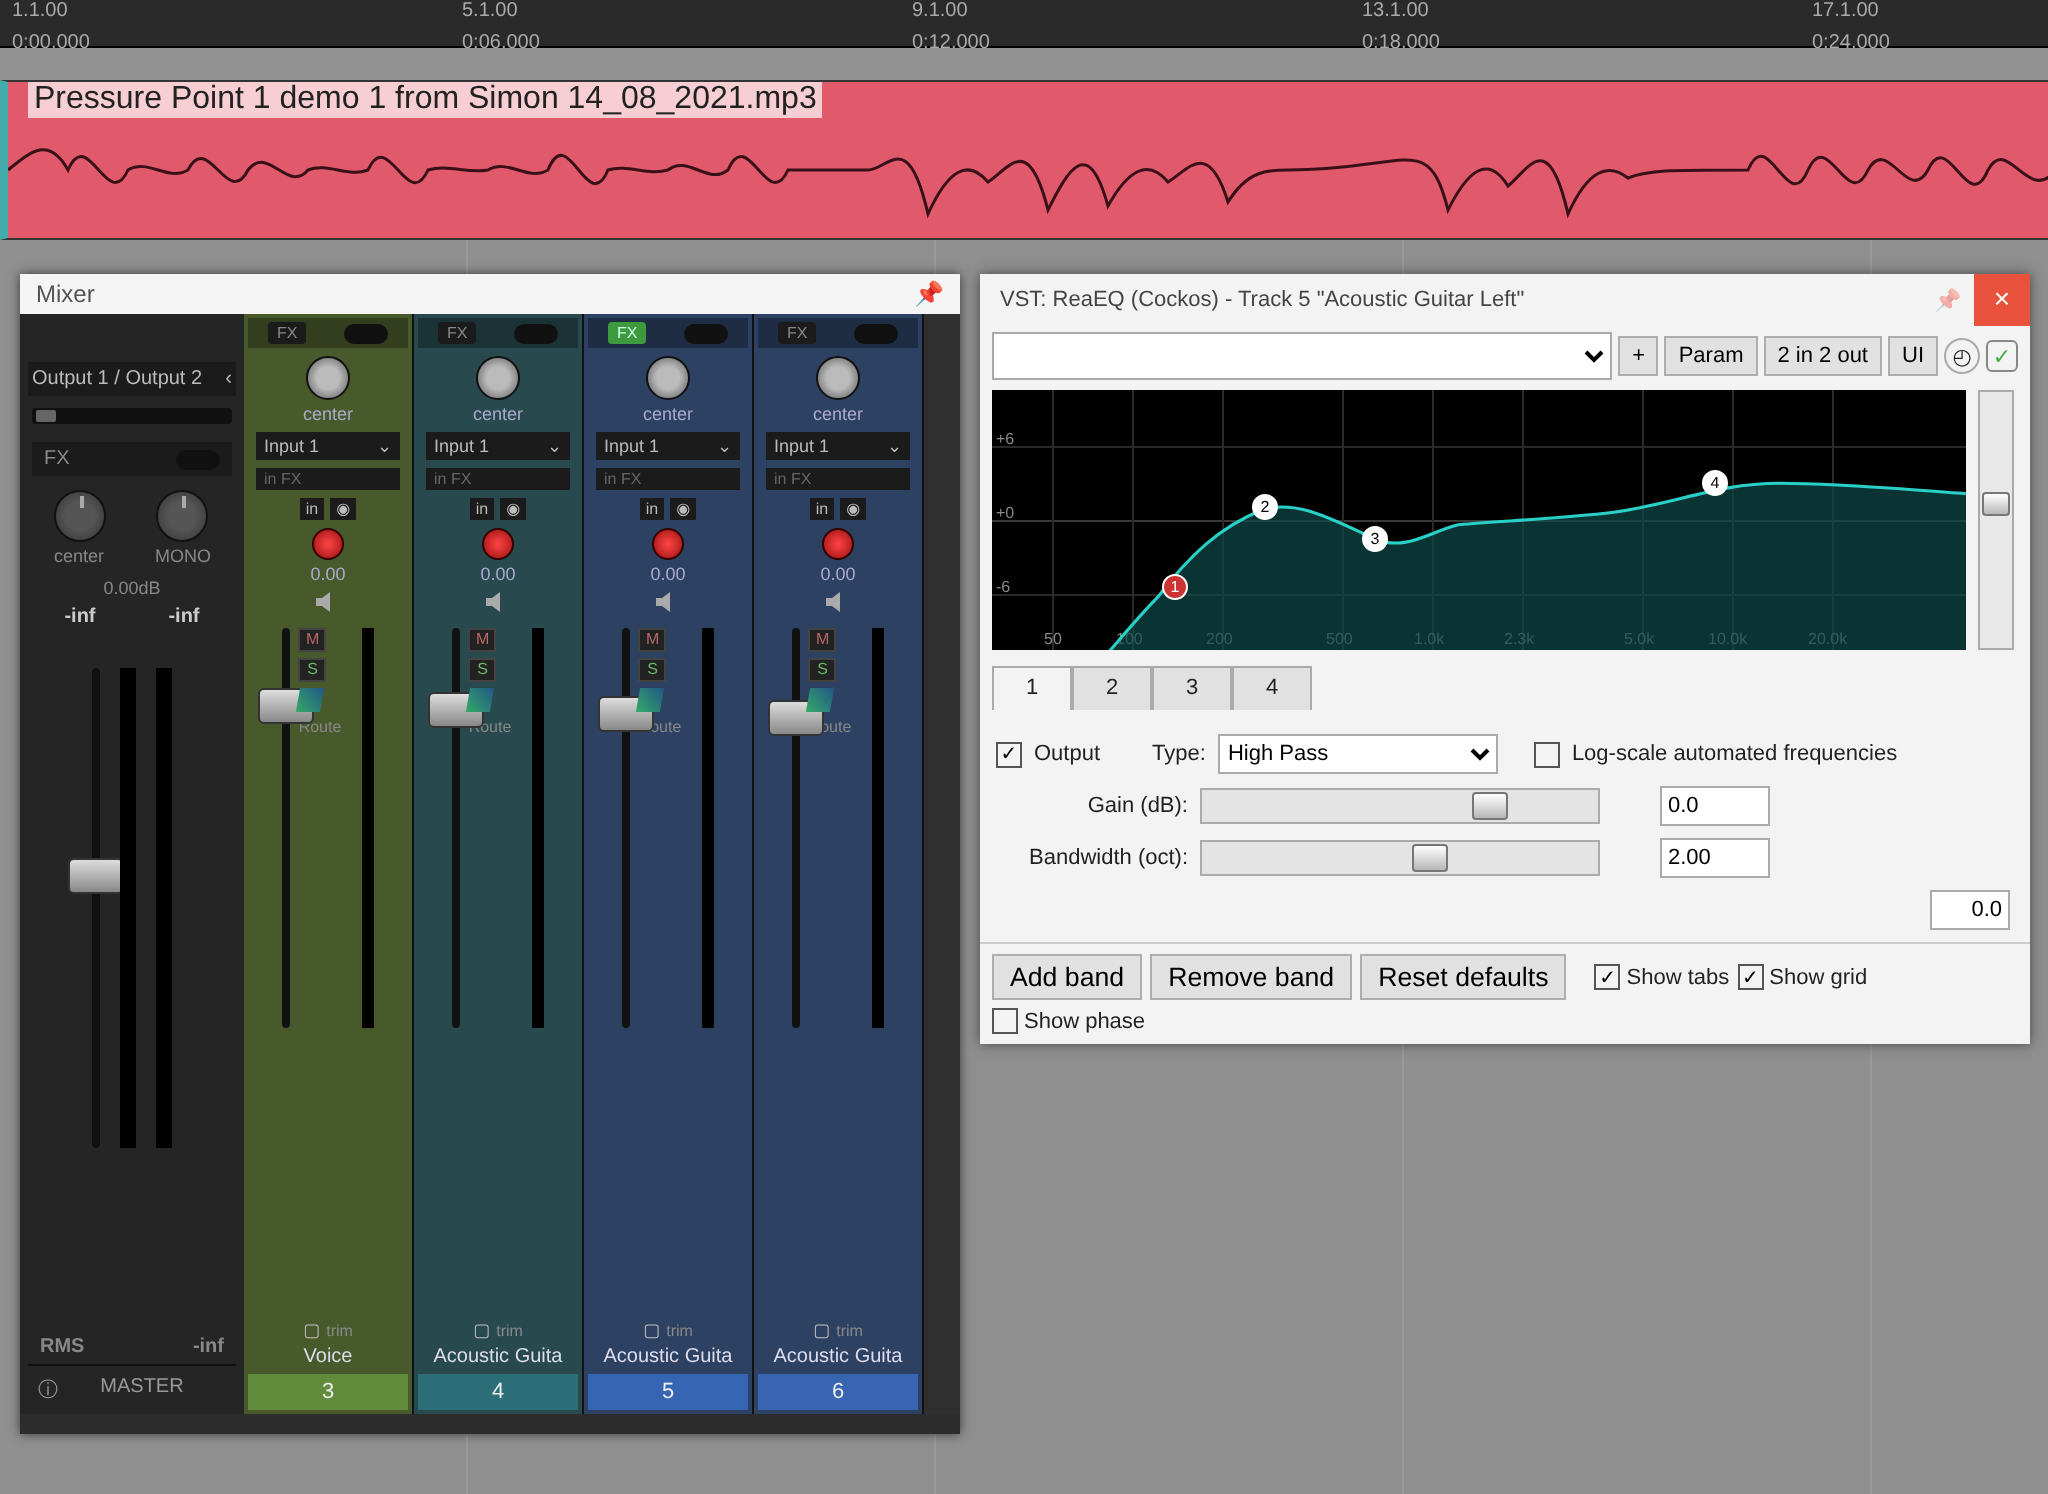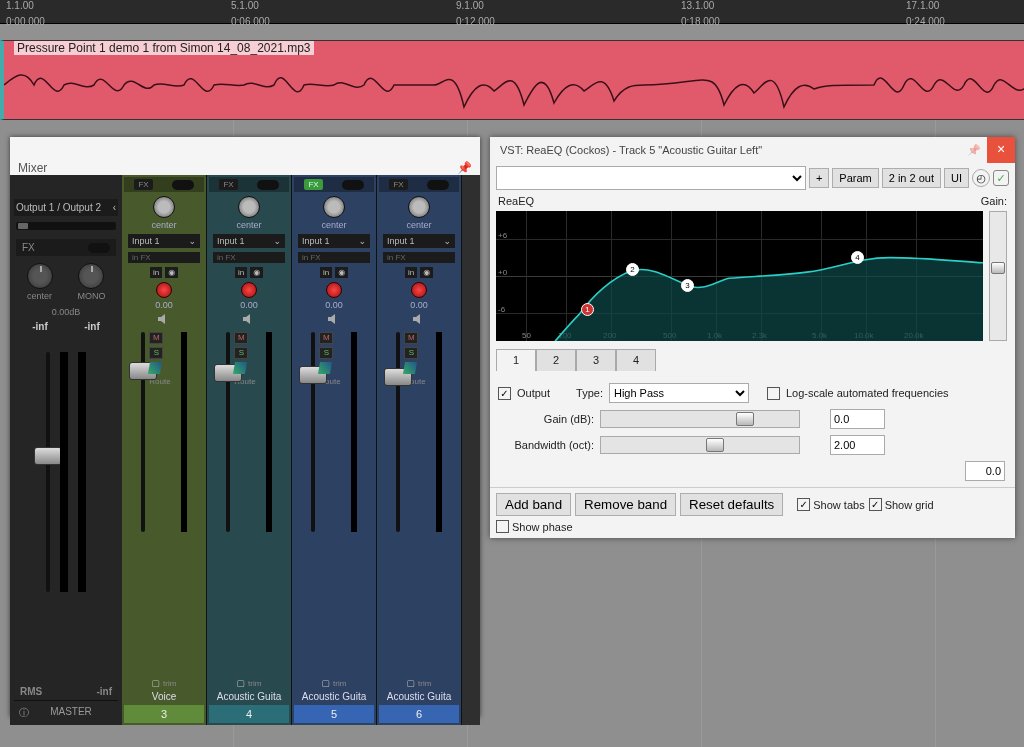--- a/index.html
+++ b/index.html
@@ -5,27 +5,27 @@
   * { margin:0; padding:0; box-sizing:border-box; font-family:"Segoe UI",Tahoma,sans-serif; }
   body { background:#919191; width:1024px; height:747px; overflow:hidden; position:relative; font-size:11px; color:#222; }
   
   .timeline { position:absolute; top:0; left:0; right:0; height:24px; background:#2a2a2a; border-bottom:1px solid #000; }
   .tl-nums { position:absolute; display:flex; width:100%; color:#aaa; font-size:10px; }
   .tl-col { flex:none; width:225px; padding-left:6px; }
   .tl-top{padding-top:0}
   .tl-bot{top:16px}
   
   .clip-row{position:absolute;top:40px;left:0;right:0;height:80px;background:#e15a6b;border-left:4px solid #4aa;border-top:1px solid #333;border-bottom:1px solid #333}
-  .clip-name{position:absolute;top:0;left:10px;font-size:12px;background:rgba(255,255,255,.7);padding:0 3px}
+  .clip-name{position:absolute;top:0;left:10px;font-size:16px;background:rgba(255,255,255,.7);padding:0 3px}
   .clip-wave{position:absolute;top:16px;height:56px;left:0;right:0;overflow:hidden}
   
   .grid-area{position:absolute;top:120px;left:0;right:0;bottom:0;background:repeating-linear-gradient(90deg,#8f8f8f 0,#8f8f8f 233px,#9a9a9a 233px,#9a9a9a 234px),linear-gradient(#8f8f8f,#8f8f8f)}
   
   .mixer{position:absolute;top:137px;left:10px;width:470px;height:580px;background:#2c2c2c;color:#bbb;box-shadow:0 0 5px rgba(0,0,0,.6);}
-  .mixer-title{height:38px;background:#f5f5f5;color:#555;display:flex;align-items:flex-end;padding:0 8px;font-size:12px;justify-content:space-between}
+  .mixer-title{height:20px;background:#f5f5f5;color:#555;display:flex;align-items:center;padding:0 8px;font-size:12px;justify-content:space-between}
   .mixer-body{display:flex;height:550px;background:#2f2f2f}
   .master-col{width:112px;background:#252525;display:flex;flex-direction:column;padding:4px 4px 0}
   .master-out{font-size:10px;padding:3px 2px;background:#1b1b1b;display:flex;justify-content:space-between;align-items:center}
   .slider-hz{height:8px;background:#111;margin:6px 2px;border-radius:2px;display:flex;align-items:center}
   .slider-knob{width:10px;height:6px;background:#666;margin-left:2px;border-radius:1px}
   .fx-label{font-size:10px;background:#1b1b1b;color:#888;padding:3px 6px;display:flex;justify-content:space-between;margin:3px 2px;align-items:center}
   .knob-row{display:flex;justify-content:space-around;margin-top:4px}
   .knob{width:26px;height:26px;border-radius:50%;background:radial-gradient(#555 40%,#333);border:1px solid #111;position:relative}
   .knob::after{content:"";position:absolute;top:2px;left:50%;width:2px;height:6px;background:#aaa}
   .knob-label{font-size:9px;text-align:center;color:#888;margin-top:2px}
@@ -378,24 +378,20 @@
     <select class="preset-sel">
       <option>stock - Close Mic Acoustic</option>
     </select>
     <button class="vbtn pbtn">+</button>
     <button class="vbtn">Param</button>
     <button class="vbtn">2 in 2 out</button>
     <button class="vbtn">UI</button>
     <span style="width:18px;height:18px;border:1px solid #aaa;border-radius:50%;display:flex;align-items:center;justify-content:center">◴</span>
     <span class="check">✓</span>
   </div>
-  <div class="vst-sub-row">
-    <span>ReaEQ</span>
-    <span>Gain:</span>
-  </div>
   <div class="eq-area">
     <div class="eq-graph">
 
       <div class="eq-hline" style="top:28px"></div>
       <div class="eq-hline" style="top:65px;background:#3a3a3a"></div>
       <div class="eq-hline" style="top:102px"></div>
       <span class="eq-dblbl" style="top:20px">+6</span>
       <span class="eq-dblbl" style="top:57px">+0</span>
       <span class="eq-dblbl" style="top:94px">-6</span>
 

